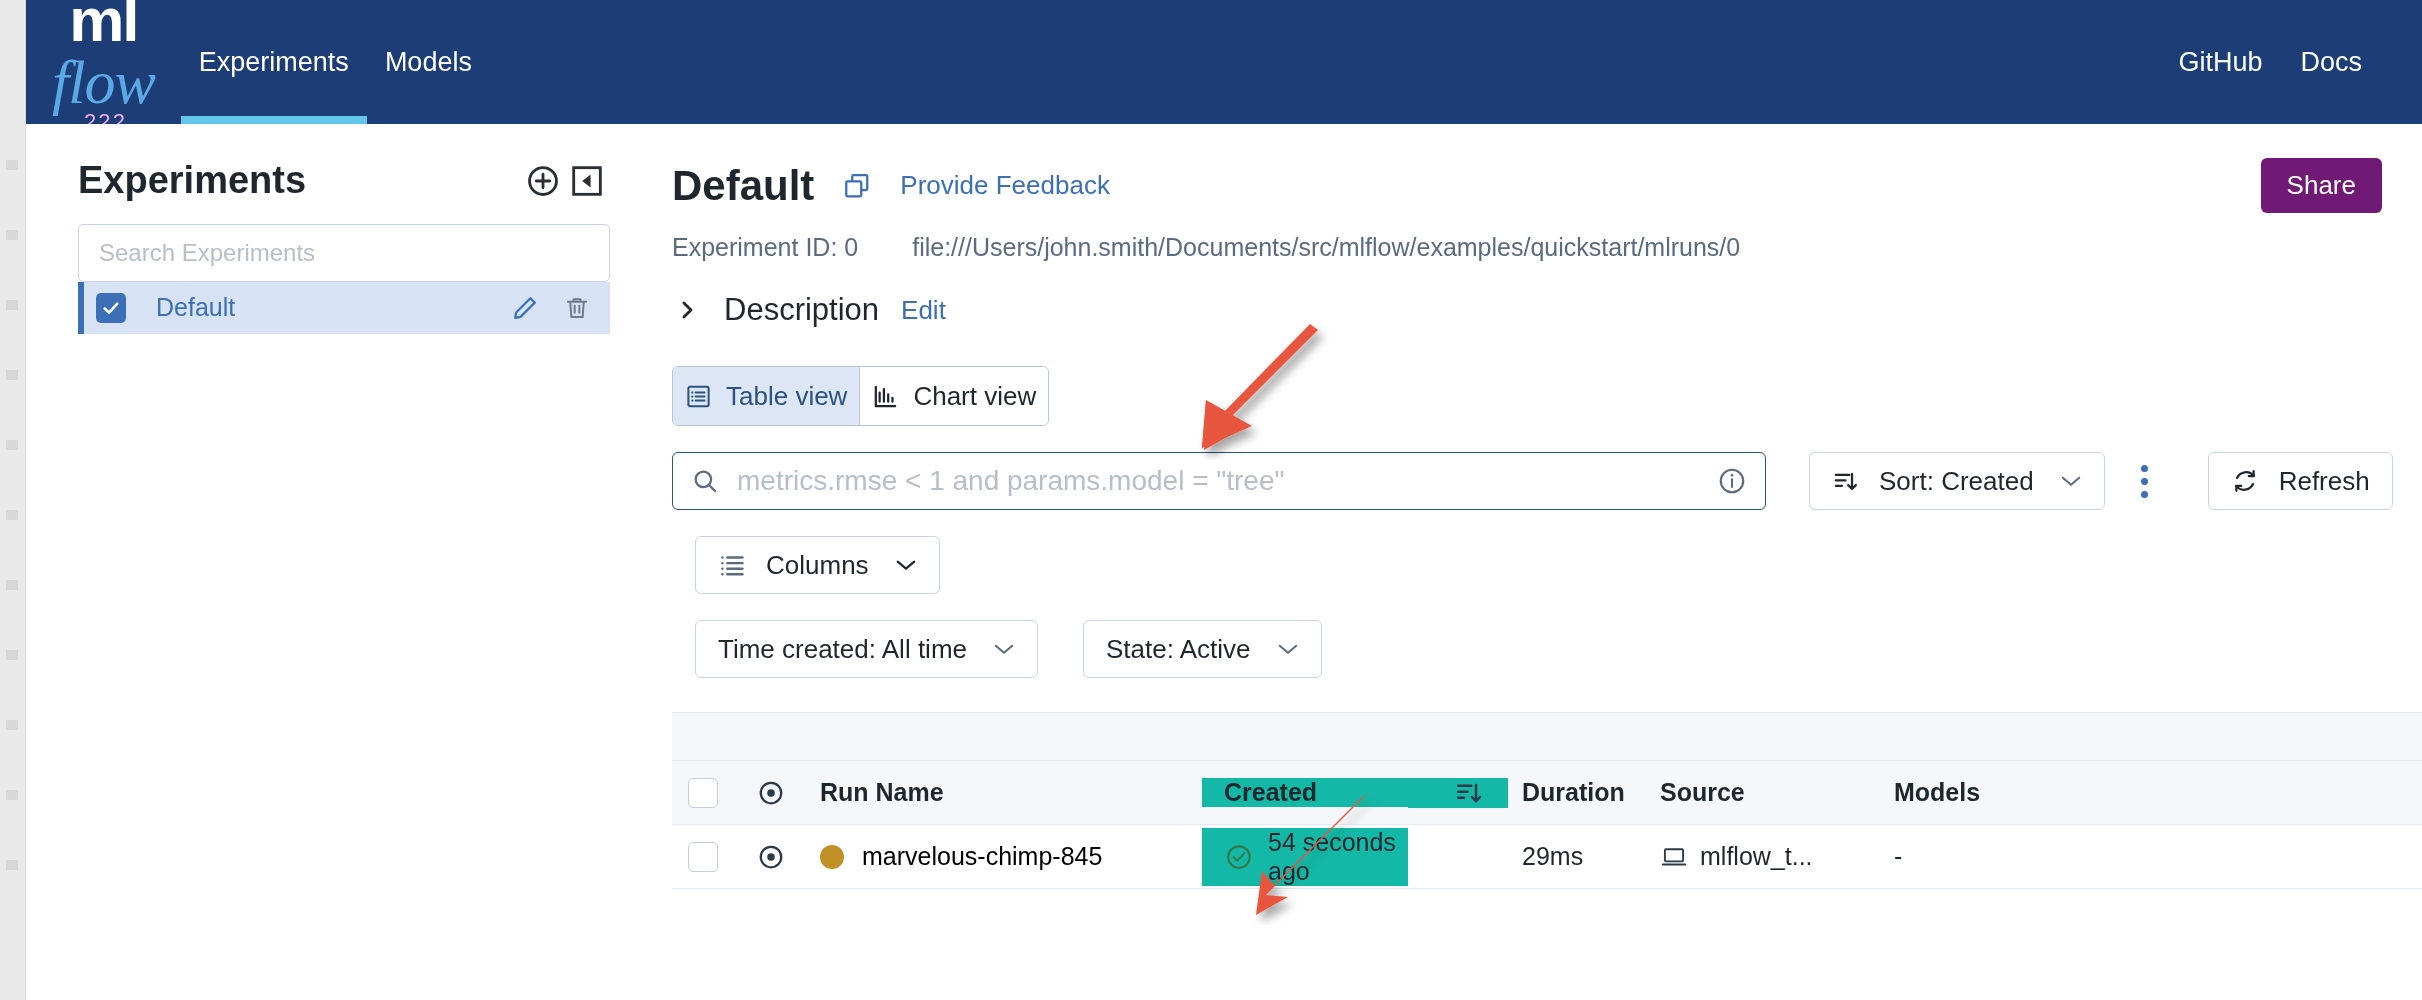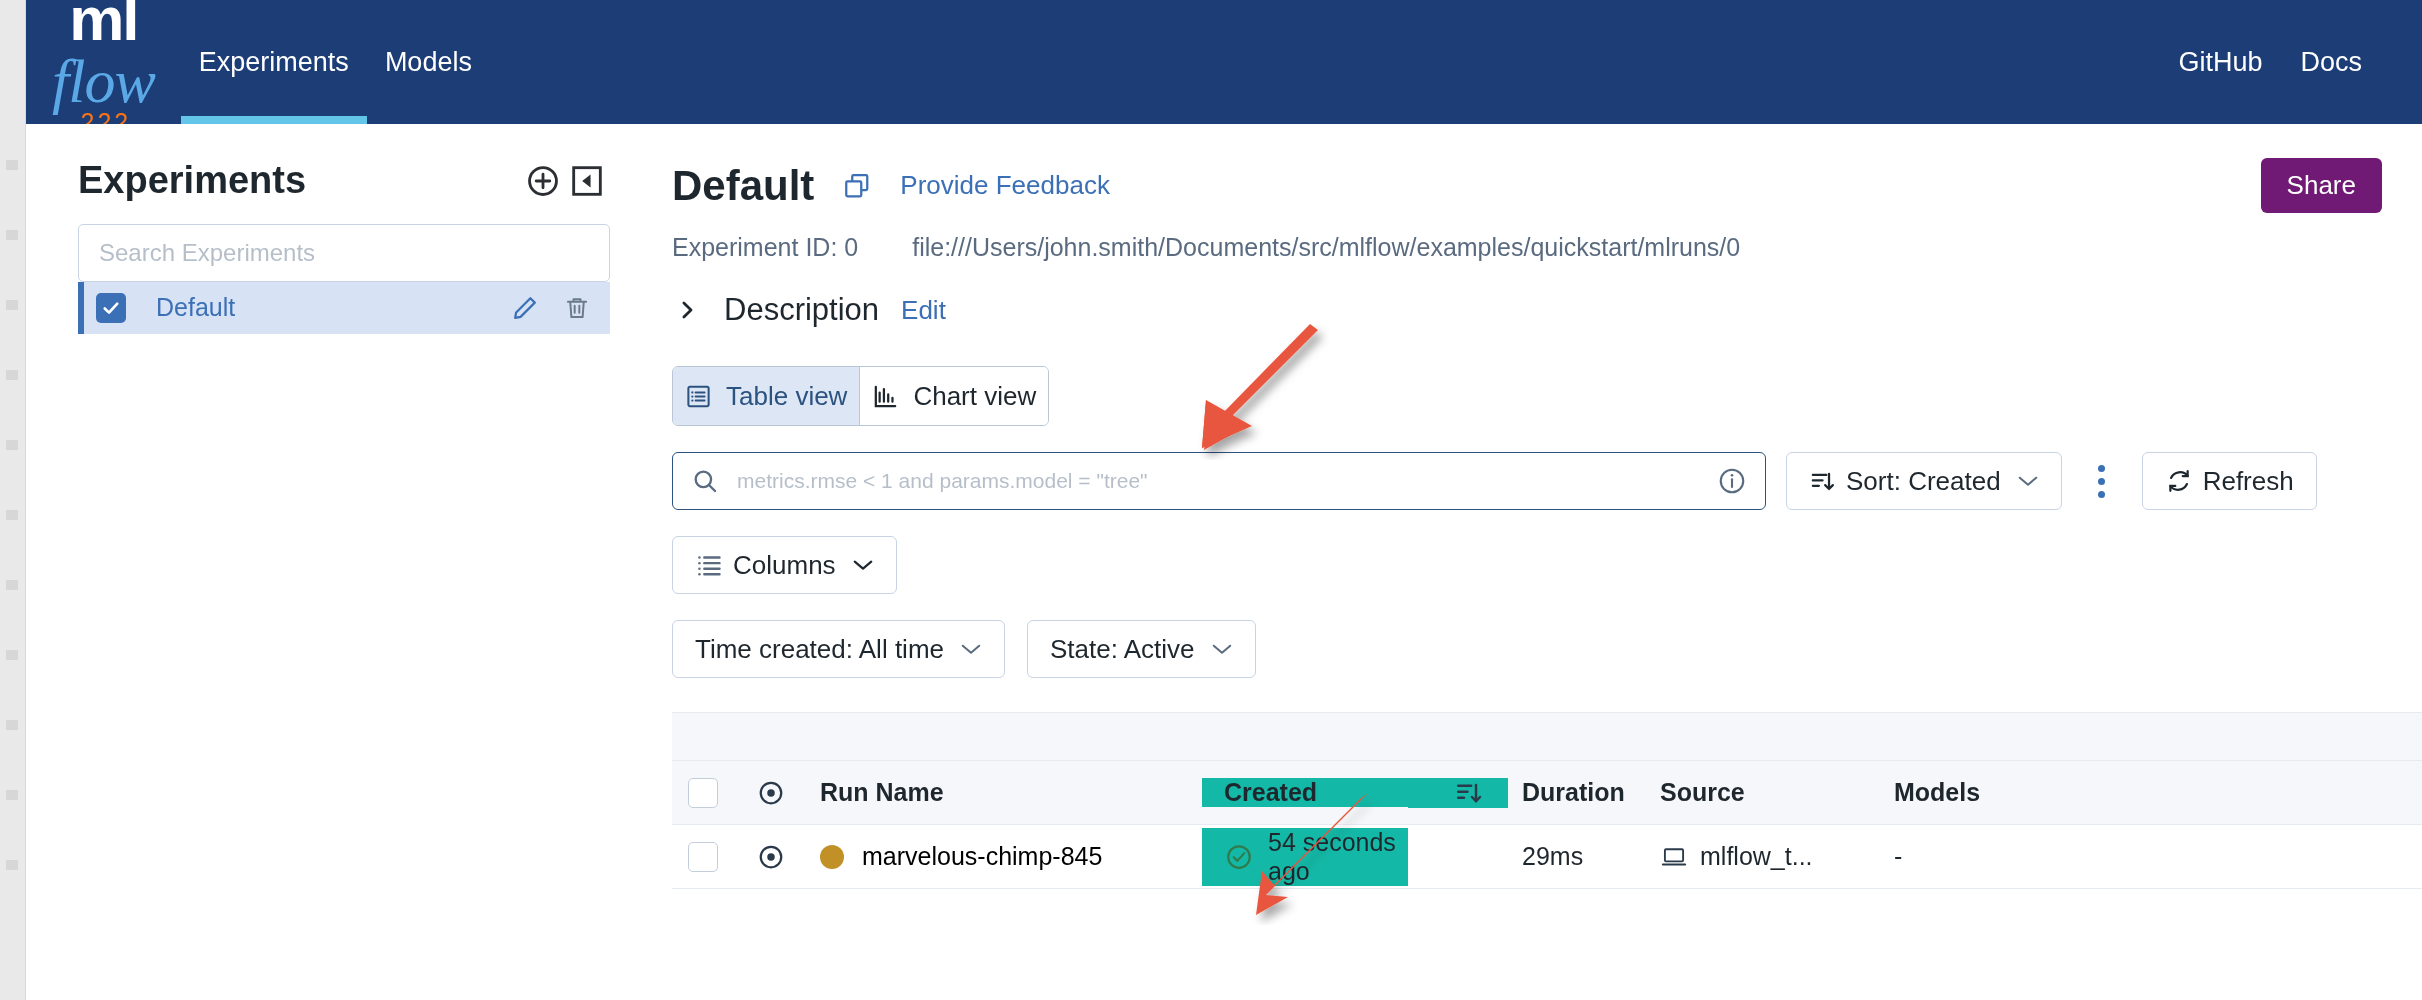--- a/index.html
+++ b/index.html
@@ -58,22 +58,22 @@
   }
   .logo-ml { color: #ffffff; }
   .logo-flow {
     color: #5aa9e6;
     font-style: italic;
     font-family: "Liberation Serif", serif;
     font-weight: 400;
     letter-spacing: -1px;
   }
   .logo-version {
-    font-size: 25px;
-    color: #f97316;
+    font-size: 22px;
+    color: #f0abfc;
     font-weight: 400;
     position: relative;
     top: -2px;
   }
   .nav-links {
     display: flex;
     align-items: stretch;
     margin-left: 26px;
   }
   .nav-item {
@@ -301,42 +301,43 @@
     border: 1px solid #2c527f;
     border-radius: 6px;
     display: flex;
     align-items: center;
     padding: 0 18px;
     background: #fff;
   }
   .run-search input {
     flex: 1;
     border: 0; outline: 0;
-    font-size: 21px;
+    font-size: 28px;
     margin-left: 16px;
     color: #1f272e;
     background: transparent;
     font-family: "Liberation Sans", sans-serif;
   }
   .run-search input::placeholder { color: #b6bfc9; }
 
   .btn-outline {
     height: 58px;
     display: inline-flex;
     align-items: center;
-    gap: 10px;
+    gap: 20px;
     padding: 0 22px;
     font-size: 26px;
     color: #1f272e;
     background: #ffffff;
     border: 1px solid #c8d4e3;
     border-radius: 6px;
     cursor: pointer;
     white-space: nowrap;
     font-family: "Liberation Sans", sans-serif;
+    margin-left: 23px;
   }
   .kebab {
     width: 40px; height: 58px;
     display: flex; flex-direction: column;
     align-items: center; justify-content: center;
     gap: 6px;
     cursor: pointer;
   }
   .kebab i {
     width: 7px; height: 7px; border-radius: 50%;

